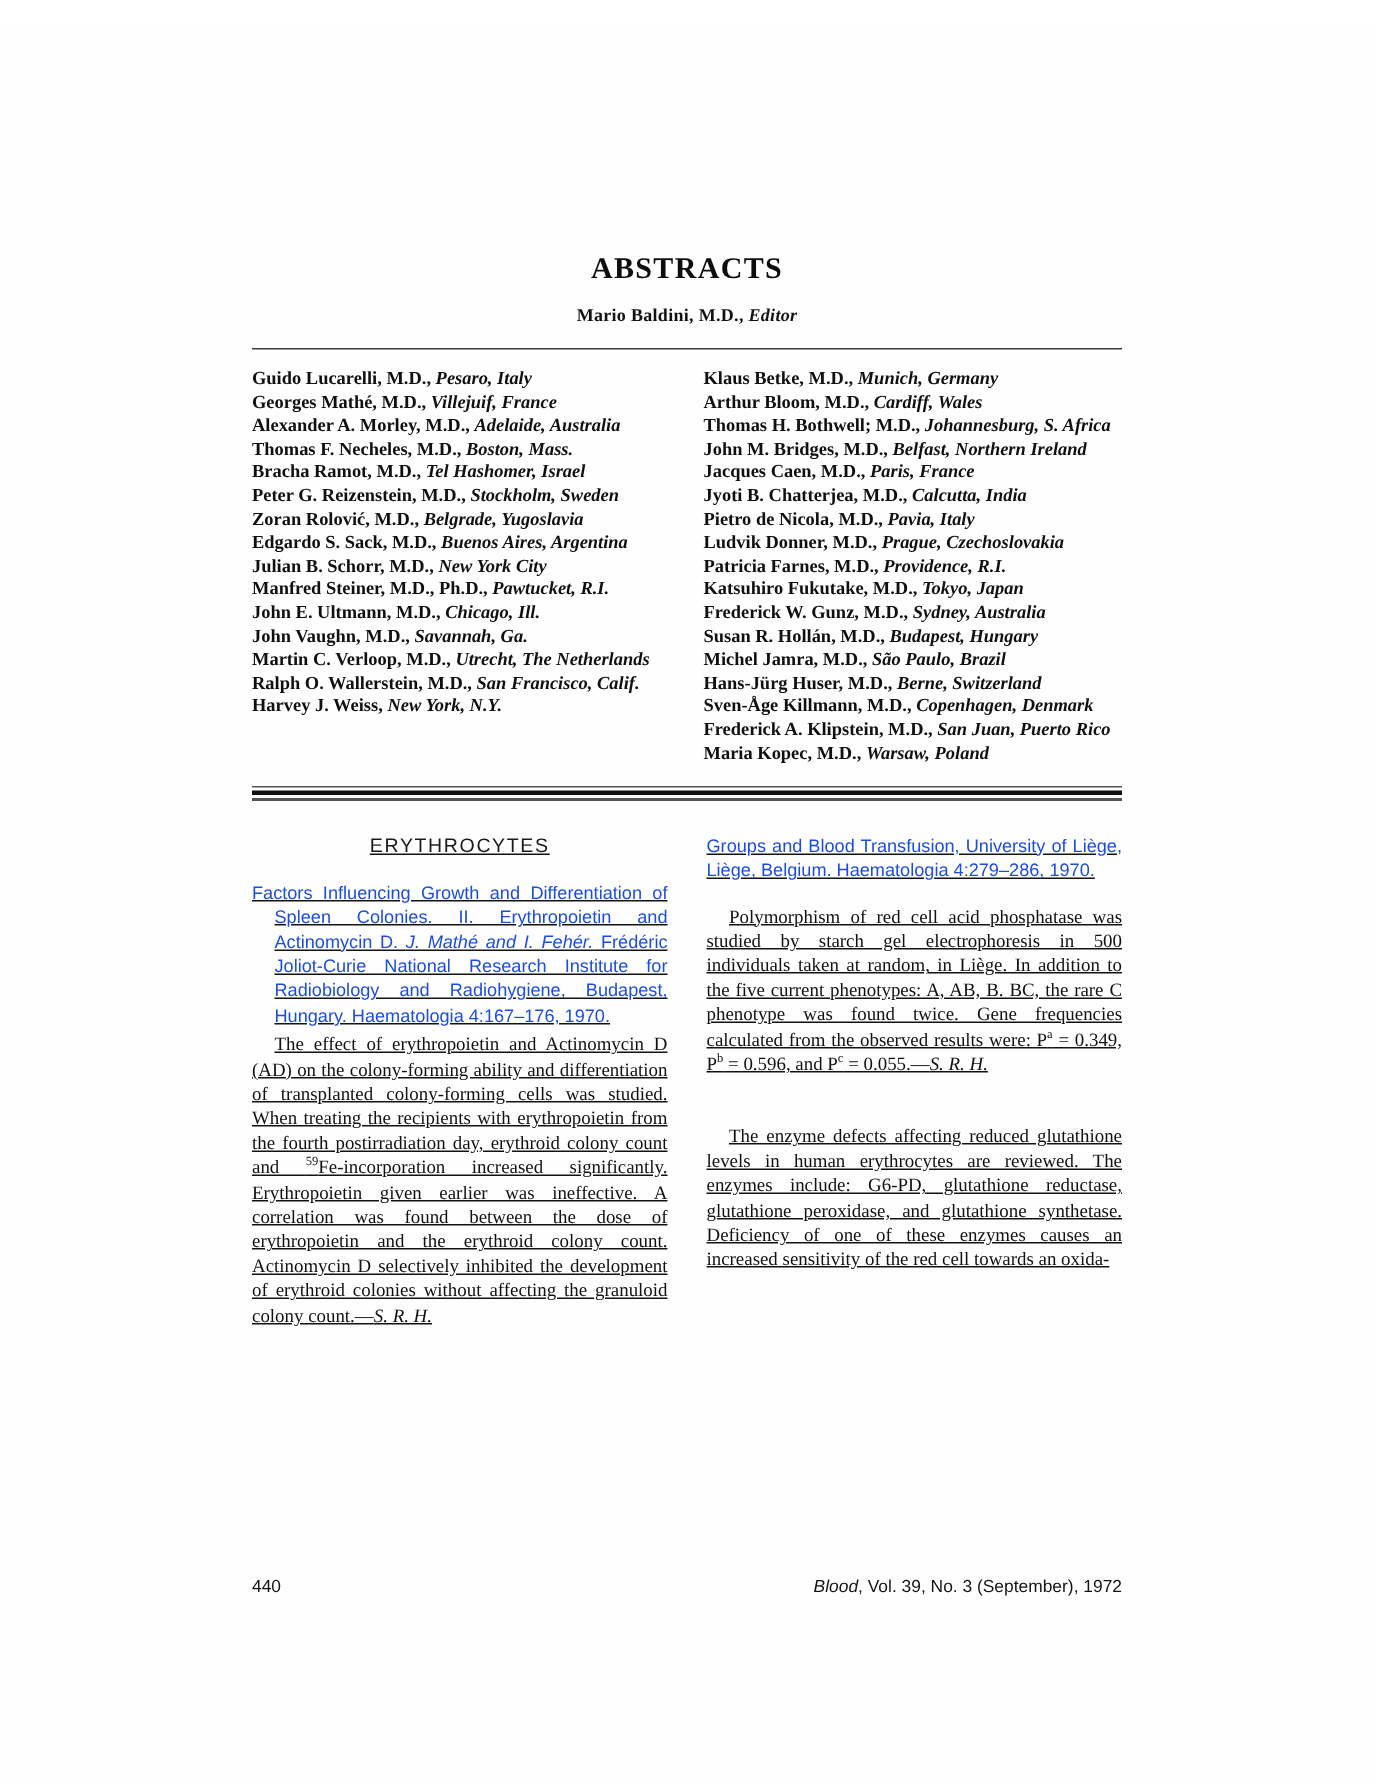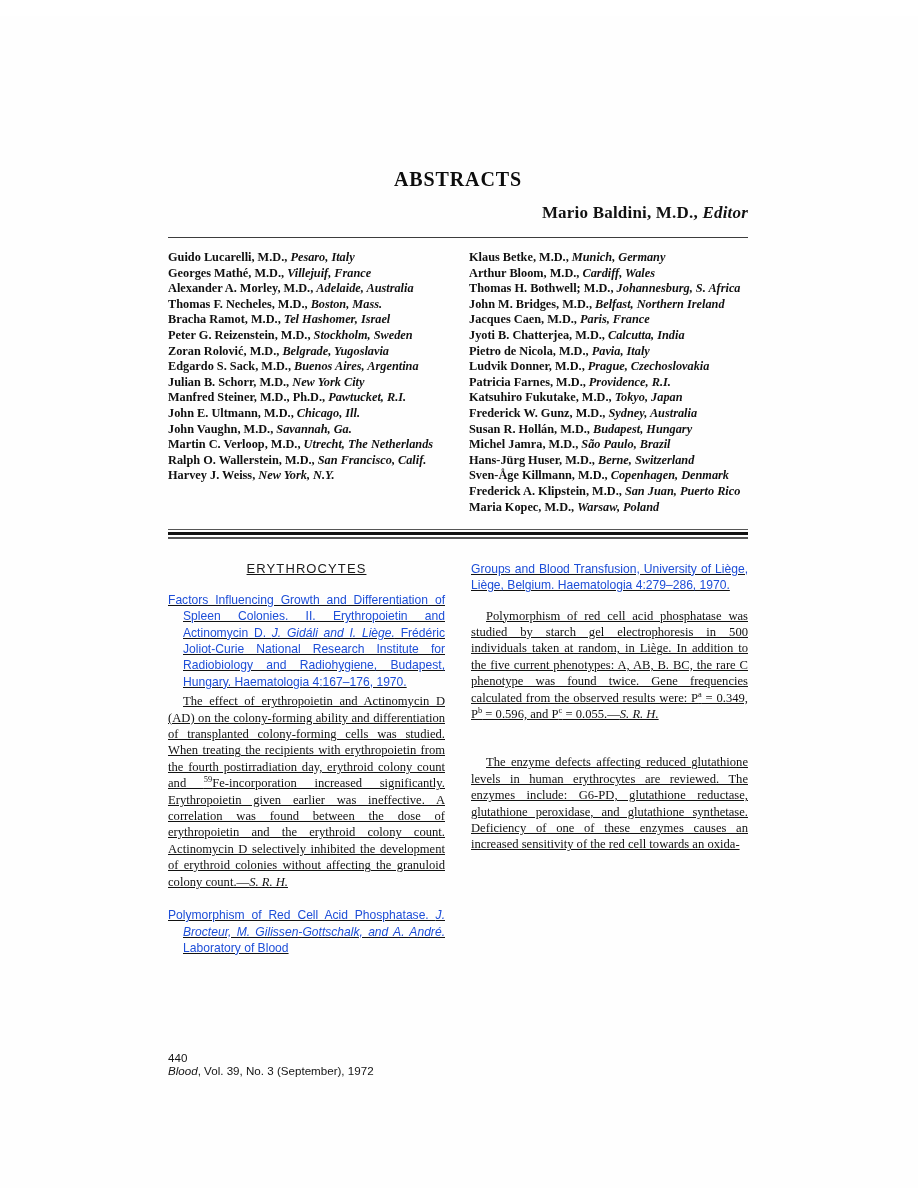--- a/index.html
+++ b/index.html
@@ -35,23 +35,23 @@
   .masthead-title {
     text-align: center;
     font-family: "Liberation Serif", serif;
     font-weight: bold;
     font-size: 20px;
     letter-spacing: 0.9px;
     margin: 0 0 12px 0;
     color: #0d0d0d;
   }
   .masthead-editor {
-    text-align: right;
-    font-family: "Liberation Serif", serif;
-    font-size: 17px;
+    text-align: center;
+    font-family: "Liberation Serif", serif;
+    font-size: 12px;
     font-weight: bold;
     margin: 0 0 14px 0;
     letter-spacing: 0.2px;
   }
   .masthead-editor em {
     font-style: italic;
     font-weight: bold;
   }
 
   .rule-single {
@@ -155,21 +155,20 @@
     position: absolute;
     left: 168px;
     top: 1035px;
     width: 580px;
     display: flex;
     justify-content: space-between;
     align-items: baseline;
     font-family: "Liberation Sans", sans-serif;
     font-size: 11.6px;
     color: #141414;
-    flex-direction: column;
   }
   .footer em { font-style: italic; }
 </style>
 </head>
 <body>
 
 <div class="page">
   <div class="content">
 
     <h1 class="masthead-title">ABSTRACTS</h1>
@@ -224,31 +223,28 @@
       <div class="r2"></div>
       <div class="r3"></div>
     </div>
 
     <div class="columns">
 
       <div class="col">
         <div class="section-head">ERYTHROCYTES</div>
 
         <p class="abs-title">
-          <span>Factors Influencing Growth and Differentiation of Spleen Colonies. II. Erythropoietin and Actinomycin D. </span><em>J. Gidáli and I. Liège.</em><span> Frédéric Joliot-Curie National Research Institute for Radiobiology and Radiohygiene, Budapest, Hungary. Haematologia 4:167–176, 1970.</span>
+          <span>Factors Influencing Growth and Differentiation of Spleen Colonies. II. Erythropoietin and Actinomycin D. </span><em>J. Mathé and I. Fehér.</em><span> Frédéric Joliot-Curie National Research Institute for Radiobiology and Radiohygiene, Budapest, Hungary. Haematologia 4:167–176, 1970.</span>
         </p>
         <p class="abs-body">
           <span>The effect of erythropoietin and Actinomycin D (AD) on the colony-forming ability and differentiation of transplanted colony-forming cells was studied. When treating the recipients with erythropoietin from the fourth postirradiation day, erythroid colony count and </span><sup>59</sup><span>Fe-incorporation increased significantly. Erythropoietin given earlier was ineffective. A correlation was found between the dose of erythropoietin and the erythroid colony count. Actinomycin D selectively inhibited the development of erythroid colonies without affecting the granuloid colony count.—</span><em>S. R. H.</em>
         </p>
 
         <div class="gap-md"></div>
 
-        <p class="abs-title">
-          <span>Polymorphism of Red Cell Acid Phosphatase. </span><em>J. Brocteur, M. Gilissen-Gottschalk, and A. André.</em><span id="acidphos-aff-left"> Laboratory of Blood</span>
-        </p>
       </div>
 
       <div class="col">
         <p class="abs-title" style="text-indent:0;padding-left:0;">
           <span id="acidphos-aff-right">Groups and Blood Transfusion, University of Liège, Liège, Belgium. Haematologia 4:279–286, 1970.</span>
         </p>
 
         <div class="gap-sm"></div>
 
         <p class="abs-body">

